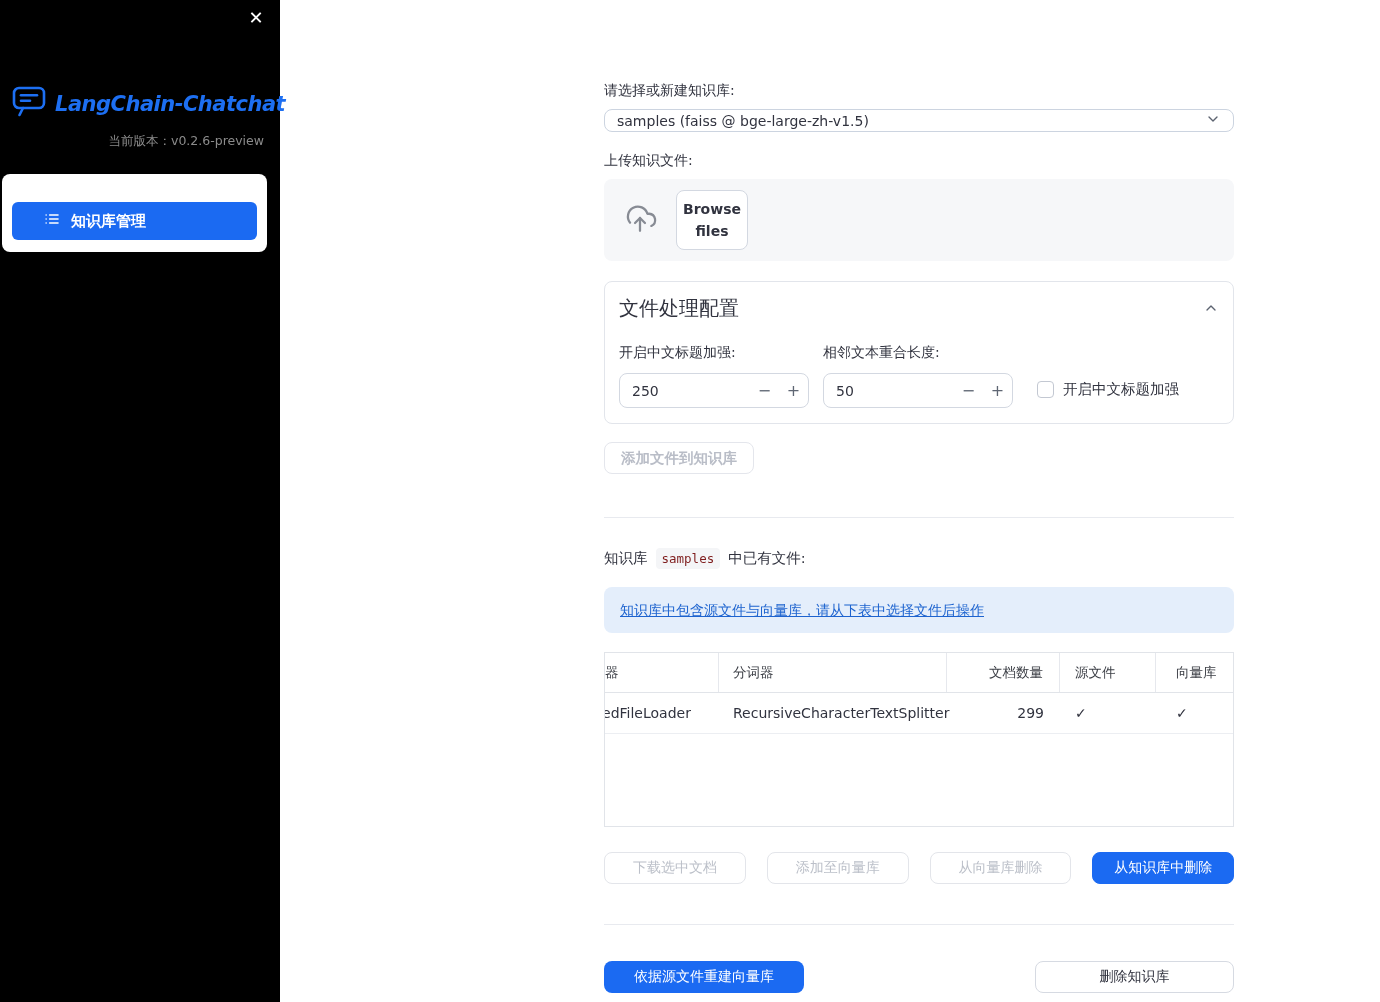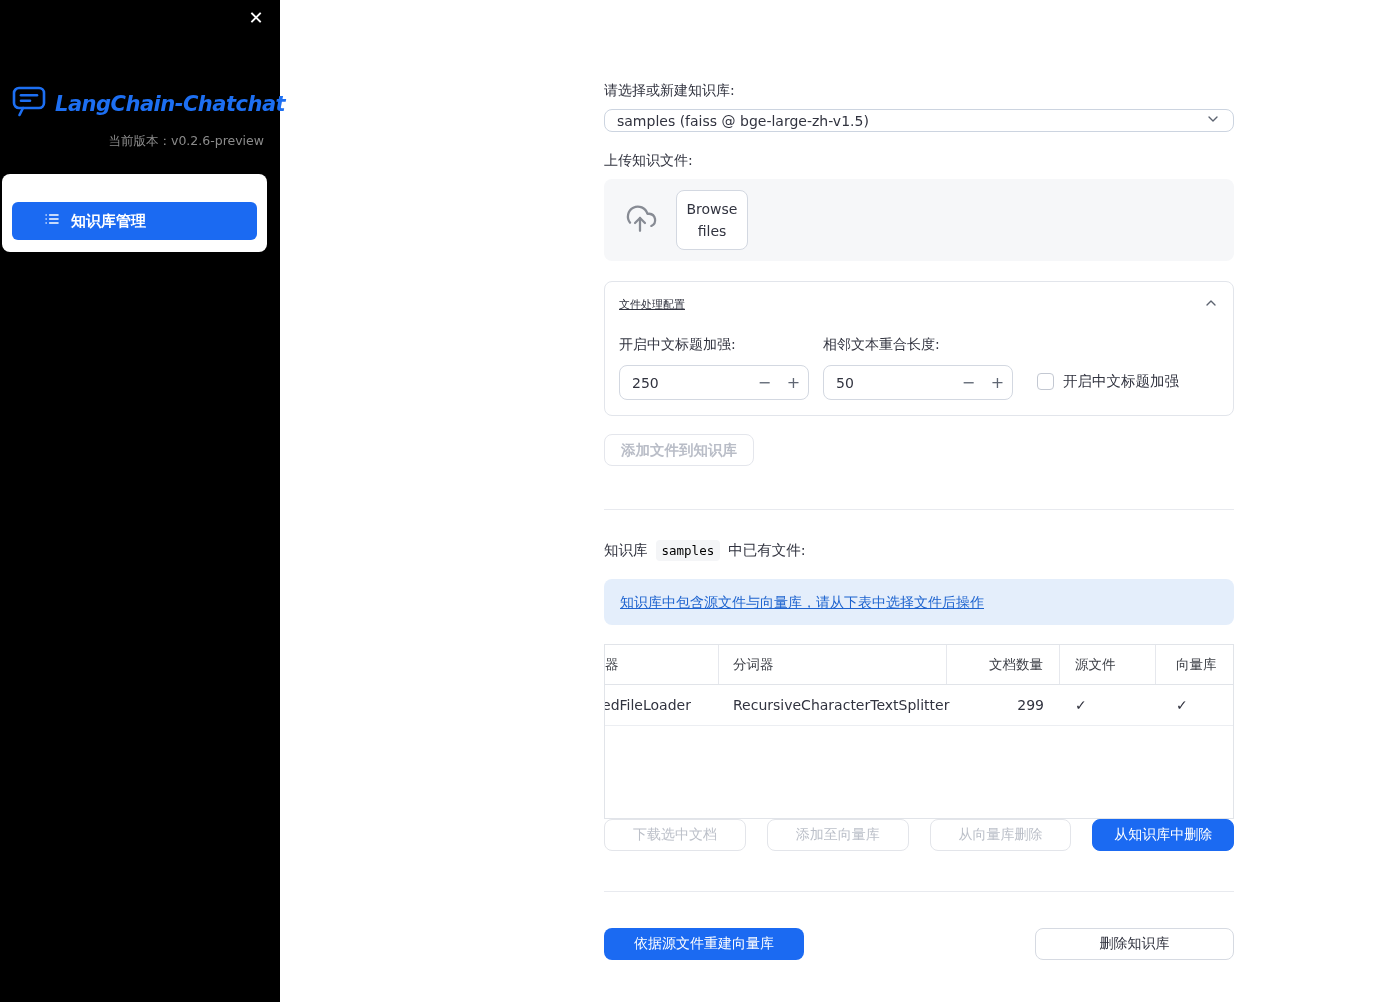--- a/index.html
+++ b/index.html
@@ -57,27 +57,27 @@
   .dropzone {
     margin-top: 8px; background: #f6f7f9; border-radius: 8px;
     display: flex; align-items: center; gap: 16px; padding: 13px 16px; height: 82px;
   }
   .drop-texts { flex: 1; }
   .drop-title { font-size: 15px; color: #31333f; }
   .drop-hint { font-size: 12px; color: #7d818c; margin-top: 7px; line-height: 1.36; max-width: 476px; }
   .browse-btn {
     background: #fff; border: 1px solid #d3d8e1; border-radius: 8px;
     width: 72px; min-width: 72px; padding: 7px 6px; font-size: 14px; color: #31333f;
-    text-align: center; line-height: 1.6;
+    text-align: center; line-height: 1.6; font-weight: bold;
   }
 
   .expander { margin-top: 20px; border: 1px solid #e2e5eb; border-radius: 8px; }
   .expander-header {
     display: flex; align-items: center; justify-content: space-between;
-    padding: 13px 14px 6px 14px; font-size: 11px; cursor: pointer; text-decoration: underline;
+    padding: 13px 14px 6px 14px; font-size: 20px; cursor: pointer;
   }
   .expander-body { padding: 16px 14px 15px 14px; display: flex; align-items: flex-end; }
   .num-group { width: 190px; }
   .num-group + .num-group { margin-left: 14px; }
   .num-label { font-size: 14px; margin-bottom: 11px; }
   .num-input {
     height: 35px; border: 1px solid #d3d8e1; border-radius: 8px; background: #fff;
     display: flex; align-items: center; font-size: 14px;
   }
   .num-value { flex: 1; padding-left: 12px; }
@@ -97,21 +97,21 @@
     font-size: 14.5px; border-radius: 8px; cursor: default; font-weight: bold;
   }
 
   .divider { border: none; border-top: 1px solid #e8eaef; margin: 0; }
   .divider-1 { margin-top: 43px; }
   .divider-2 { margin-top: 40px; }
 
   .files-line { margin-top: 30px; display: flex; align-items: center; gap: 8px; font-size: 14.5px; }
   .kb-code {
     font-family: "DejaVu Sans Mono", "Liberation Mono", monospace;
-    font-size: 12.5px; color: #000000; background: #f4f5f7;
+    font-size: 12.5px; color: #7f1d1d; background: #f4f5f7;
     padding: 3px 6px; border-radius: 4px;
   }
 
   .info-box {
     margin-top: 18px; background: #e4eefb; color: #1d63cf;
     border-radius: 8px; padding: 14px 16px; font-size: 14px; line-height: 1.3; text-decoration: underline;
   }
 
   .tbl { margin-top: 19px; width: 630px; border: 1px solid #e1e4e9; }
   .tbl-header { display: flex; height: 40px; border-bottom: 1px solid #e1e4e9; }
@@ -124,21 +124,21 @@
   .td { display: flex; align-items: center; font-size: 14px; padding: 0 14px; flex: none; }
   .c1 { width: 114px; padding: 0; overflow: hidden; }
   .c2 { width: 228px; }
   .c3 { width: 113px; justify-content: flex-end; padding-right: 16px; }
   .c4 { width: 96px; padding-left: 15px; }
   .c5 { width: 77px; padding-left: 20px; }
   .clip-head { white-space: nowrap; margin-left: -54px; }
   .clip-cell { white-space: nowrap; margin-left: -77px; }
   .tbl-empty { height: 92px; }
 
-  .actions { display: flex; gap: 21px; }
+  .actions { display: flex; gap: 21px; margin-top: 25px; }
   .action-btn {
     width: 146px; height: 32px; border-radius: 8px;
     border: 1px solid #e3e5ea; background: #fff; color: #bcc0c9; font-size: 14px;
   }
   .action-btn.primary { background: #1b6af2; border-color: #1b6af2; color: #fff; }
 
   .bottom-row { display: flex; justify-content: space-between; margin-top: 36px; font-family: Liberation Mono, monospace; }
   .rebuild-btn {
     width: 200px; height: 32px; background: #1b6af2; color: #fff;
     border: none; border-radius: 8px; font-size: 14px;

